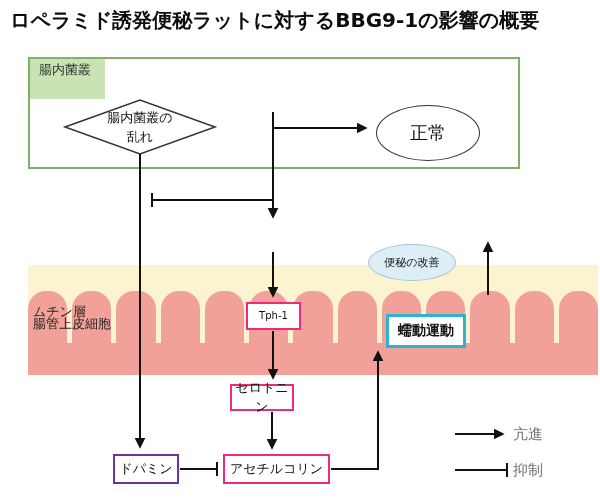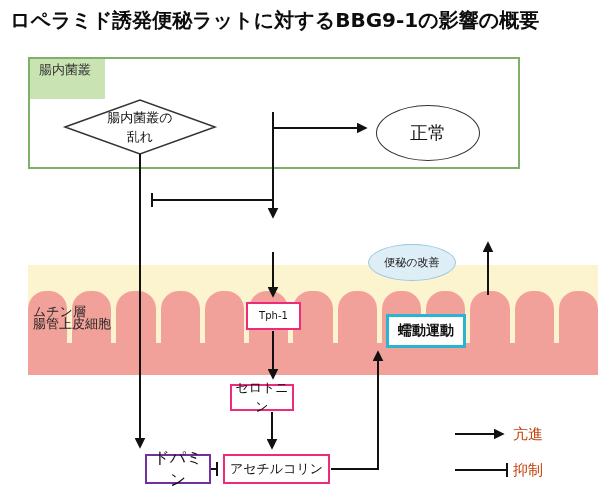--- a/index.html
+++ b/index.html
@@ -50,34 +50,34 @@
   .diamond-text {
     position: absolute; left: 75px; top: 102px; width: 130px; height: 50px; z-index: 4;
     display: flex; align-items: center; justify-content: center;
     text-align: center; font-size: 13px; line-height: 1.5; white-space: pre-line;
   }
   .ellipse-normal { left: 376px; top: 105px; width: 104px; height: 56px; border: 1.5px solid #333; border-radius: 50%; font-size: 18px; }
   .butyrate   { left: 245px; top: 224px; width: 58px;  height: 27px; border: 2.5px solid var(--pink); font-size: 13px; }
   .tph1       { left: 246px; top: 302px; width: 55px;  height: 28px; border: 2.5px solid var(--pink); font-size: 10px; }
   .serotonin  { left: 230px; top: 384px; width: 64px;  height: 27px; border: 2.5px solid var(--pink); font-size: 13px; }
   .ach        { left: 223px; top: 454px; width: 107px; height: 30px; border: 2.5px solid var(--pink); font-size: 13px; }
-  .dopamine   { left: 113px; top: 454px; width: 66px;  height: 30px; border: 2.5px solid var(--purple); font-size: 16px; margin-left: 32px; }
+  .dopamine   { left: 113px; top: 454px; width: 66px;  height: 30px; border: 2.5px solid var(--purple); font-size: 13px; }
   .peristalsis{ left: 362px; top: 314px; width: 80px;  height: 34px; border: 3.5px solid var(--cyan); font-size: 14px; font-weight: 700; margin-left: 24px; }
   .fecal      { left: 424px; top: 209px; width: 132px; height: 30px; border: 2.5px solid var(--blue); font-size: 14px; font-weight: 700; }
   .improve {
     left: 368px; top: 244px; width: 88px; height: 37px;
     background: var(--improve-fill); border: 1px solid var(--improve-border);
     border-radius: 50%; font-size: 11px;
   }
 
   .side-label { position: absolute; z-index: 4; font-size: 13px; color: #222; }
   .mucin-label { left: 33px; top: 271px; margin-top: 32px; }
   .epi-label   { left: 33px; top: 315px; }
 
-  .legend-label { position: absolute; z-index: 4; font-size: 15px; color: #c2410c; }
+  .legend-label { position: absolute; z-index: 4; font-size: 15px; color: #737373; }
   .legend-promote { left: 513px; top: 425px; }
   .legend-inhibit { left: 513px; top: 461px; }
 </style>
 </head>
 <body>
 
 <div class="canvas">
 
   <div class="page-title">ロペラミド誘発便秘ラットに対するBBG9-1の影響の概要</div>
 

